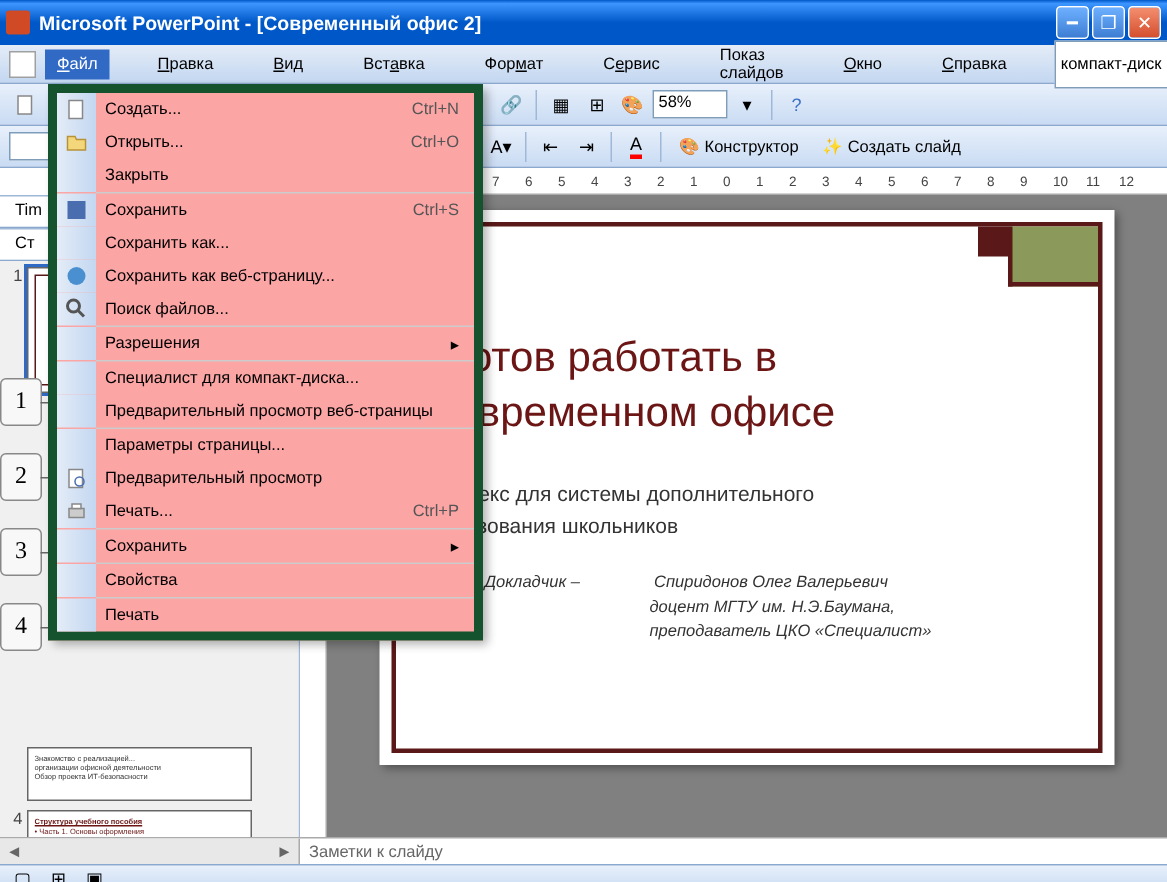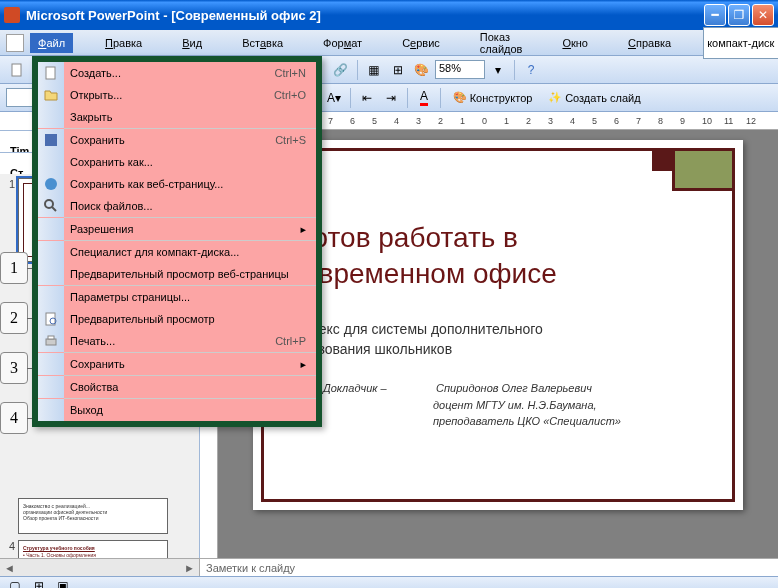--- a/index.html
+++ b/index.html
@@ -30,21 +30,21 @@
 .font-box { width: 120px; height: 19px; border: 1px solid #7f9db9; background: #fff; font-size: 11px; padding: 1px 3px; }
 .big-btn { height: 22px; padding: 0 6px; border: 1px solid transparent; display: flex; align-items: center; font-size: 11px; gap: 3px; }
 
 .ruler-h { height: 18px; background: #fff; border-bottom: 1px solid #aaa; position: relative; margin-left: 218px; font-size: 9px; color: #444; overflow:hidden;}
 .ruler-h .tick { position: absolute; top: 4px; }
 
 .workspace { display: flex; height: 428px; position:relative; }
 
 .left-panel { width: 200px; border-right: 1px solid #a0b8d8; background: #fff; display: flex; flex-direction: column; }
 .left-tabs { height: 22px; background: linear-gradient(to bottom,#e8f0fb,#c9dbf3); display: flex; font-size: 11px; border-bottom: 1px solid #8ba8cf; }
-.left-tab { padding: 14px 10px; border-right: 1px solid #a0b8d8; background:#fff; border-top:1px solid #a0b8d8;font-weight:bold;}
+.left-tab { padding: 3px 10px; border-right: 1px solid #a0b8d8; background:#fff; border-top:1px solid #a0b8d8;}
 .thumbs { flex: 1; overflow: hidden; padding: 4px; background:#f0f0f0;}
 .thumb-row { display: flex; margin-bottom: 6px; }
 .thumb-num { width: 14px; font-size: 11px; color: #444; text-align: right; padding-right: 3px; }
 .thumb { width: 150px; height: 84px; background: #fff; border: 1px solid #666; position: relative; }
 .thumb.sel { outline: 2px solid #316ac5; }
 .thumb-inner { position:absolute; inset:4px; font-size:5px; color:#333; overflow:hidden;}
 
 .ruler-v { width: 18px; background: #fff; border-right: 1px solid #aaa; }
 
 .slide-area { flex: 1; background: #808080; display: flex; align-items: flex-start; justify-content: center; padding:10px 0; overflow:hidden;}
@@ -376,21 +376,21 @@
       <div class="dd-arrow">▸</div>
     </div>
     <div class="dd-sep"></div>
     <div class="dd-row">
       <div class="dd-iconcol"></div>
       <div class="dd-label">Свойства</div>
     </div>
     <div class="dd-sep"></div>
     <div class="dd-row">
       <div class="dd-iconcol"></div>
-      <div class="dd-label">Выход</div>
+      <div class="dd-label">Печать</div>
     </div>
   </div>
 
 <div class="notes-bar">
   <div class="scroll-stub">
     <span style="padding:0 4px;">◄</span>
       <span style="flex:1;"></span>
       <span style="padding:0 4px;">►</span>
   </div>
   <span style="padding-left:6px;">Заметки к слайду</span>

